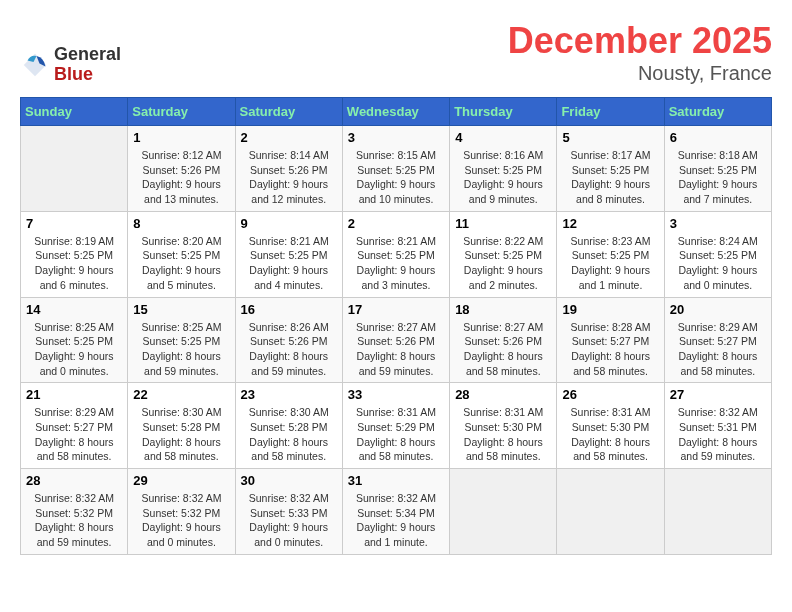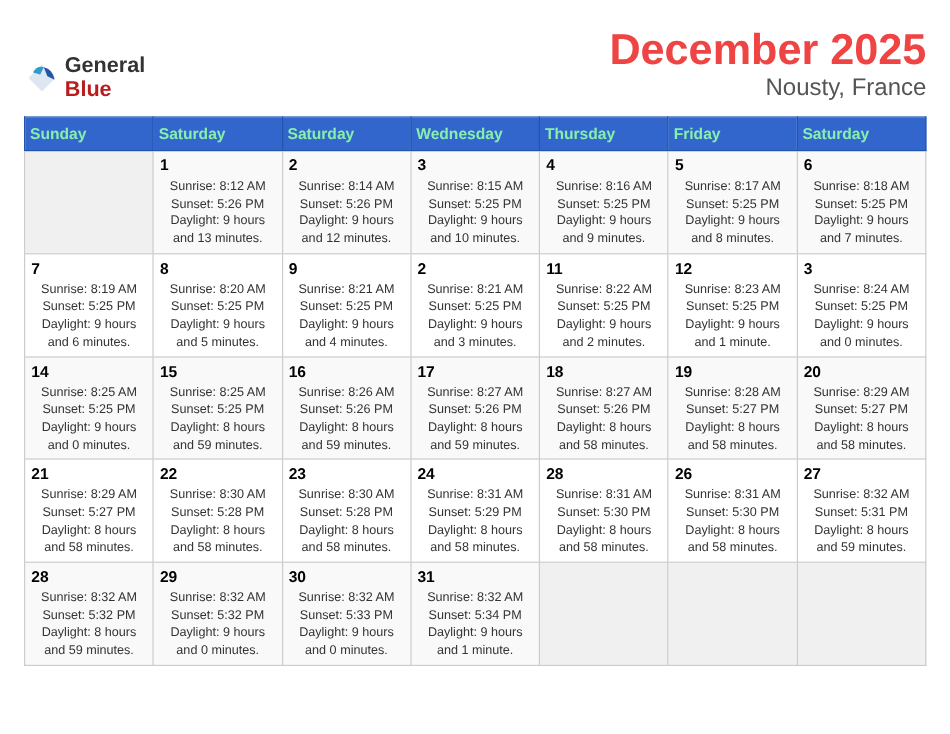--- a/index.html
+++ b/index.html
@@ -207,21 +207,21 @@
         </td>
         <td>
           <div class="day-num">22</div>
           <div class="day-info">Sunrise: 8:30 AM<br>Sunset: 5:28 PM<br>Daylight: 8 hours and 58 minutes.</div>
         </td>
         <td>
           <div class="day-num">23</div>
           <div class="day-info">Sunrise: 8:30 AM<br>Sunset: 5:28 PM<br>Daylight: 8 hours and 58 minutes.</div>
         </td>
         <td>
-          <div class="day-num">24</div>
+          <div class="day-num">33</div>
           <div class="day-info">Sunrise: 8:31 AM<br>Sunset: 5:29 PM<br>Daylight: 8 hours and 58 minutes.</div>
         </td>
         <td>
           <div class="day-num">28</div>
           <div class="day-info">Sunrise: 8:31 AM<br>Sunset: 5:30 PM<br>Daylight: 8 hours and 58 minutes.</div>
         </td>
         <td>
           <div class="day-num">26</div>
           <div class="day-info">Sunrise: 8:31 AM<br>Sunset: 5:30 PM<br>Daylight: 8 hours and 58 minutes.</div>
         </td>

